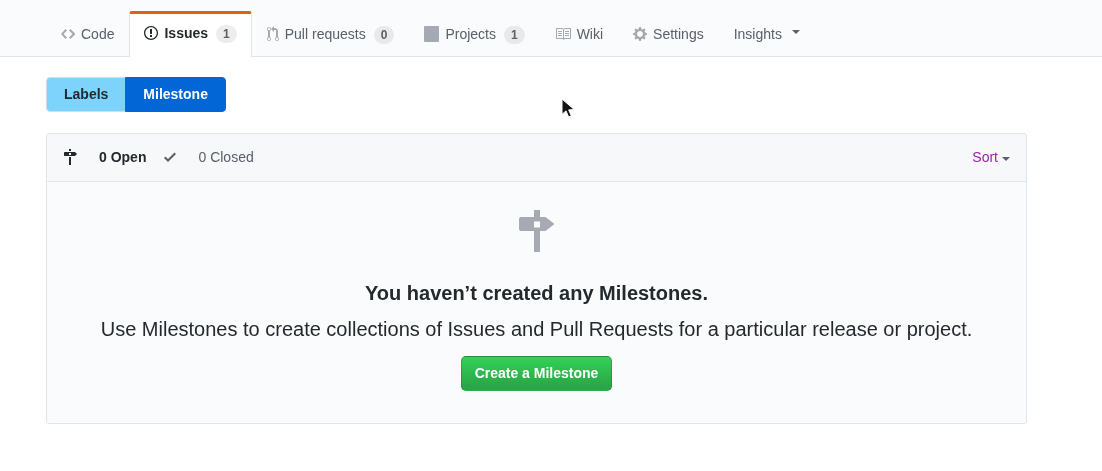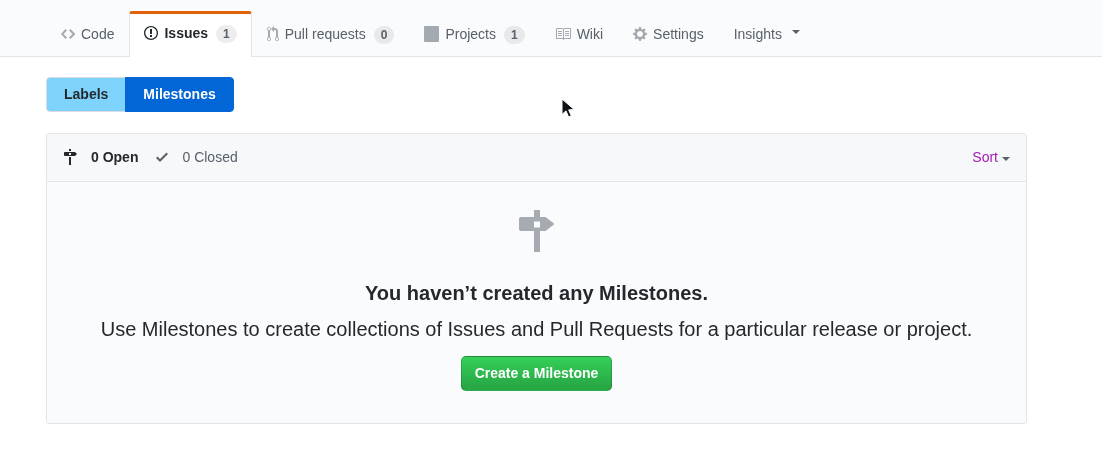--- a/index.html
+++ b/index.html
@@ -95,21 +95,21 @@
   }
   .box-header {
     background: #f6f8fa;
     border-bottom: 1px solid #e1e4e8;
     border-radius: 3px 3px 0 0;
     height: 48px;
     display: flex; align-items: center;
     padding: 0 16px;
     font-size: 14px;
   }
-  .state-link { display: inline-flex; align-items: center; gap: 14px; cursor: pointer; }
+  .state-link { display: inline-flex; align-items: center; gap: 22px; cursor: pointer; }
   .state-link.open { color: #24292e; font-weight: bold; }
   .state-link.closed { color: #586069; margin-left: 18px; }
   .sort-menu { margin-left: auto; color: #a21caf; display: inline-flex; align-items: flex-end; cursor: pointer; }
 
   .box-body {
     background: #fafbfc;
     border-radius: 0 0 3px 3px;
     text-align: center;
     padding: 28px 40px 32px;
   }
@@ -196,21 +196,21 @@
     </span>
 
   </nav>
 </div>
 
 <div class="content">
 
   <div class="toolbar">
     <div class="btn-group">
       <button class="seg-btn labels">Labels</button>
-      <button class="seg-btn milestones">Milestones</button>
+      <button class="seg-btn milestones">Milestone</button>
     </div>
   </div>
 
   <div class="box">
 
     <div class="box-header">
       <span class="state-link open">
         <svg width="14" height="16" viewBox="0 0 14 16" fill="currentColor">
             <path d="M8 2H6V0h2v2zm4 5H2c-.55 0-1-.45-1-1V4c0-.55.45-1 1-1h10l2 2-2 2zM8 4H6v2h2V4zM6 16h2V8H6v8z"></path>
           </svg>

